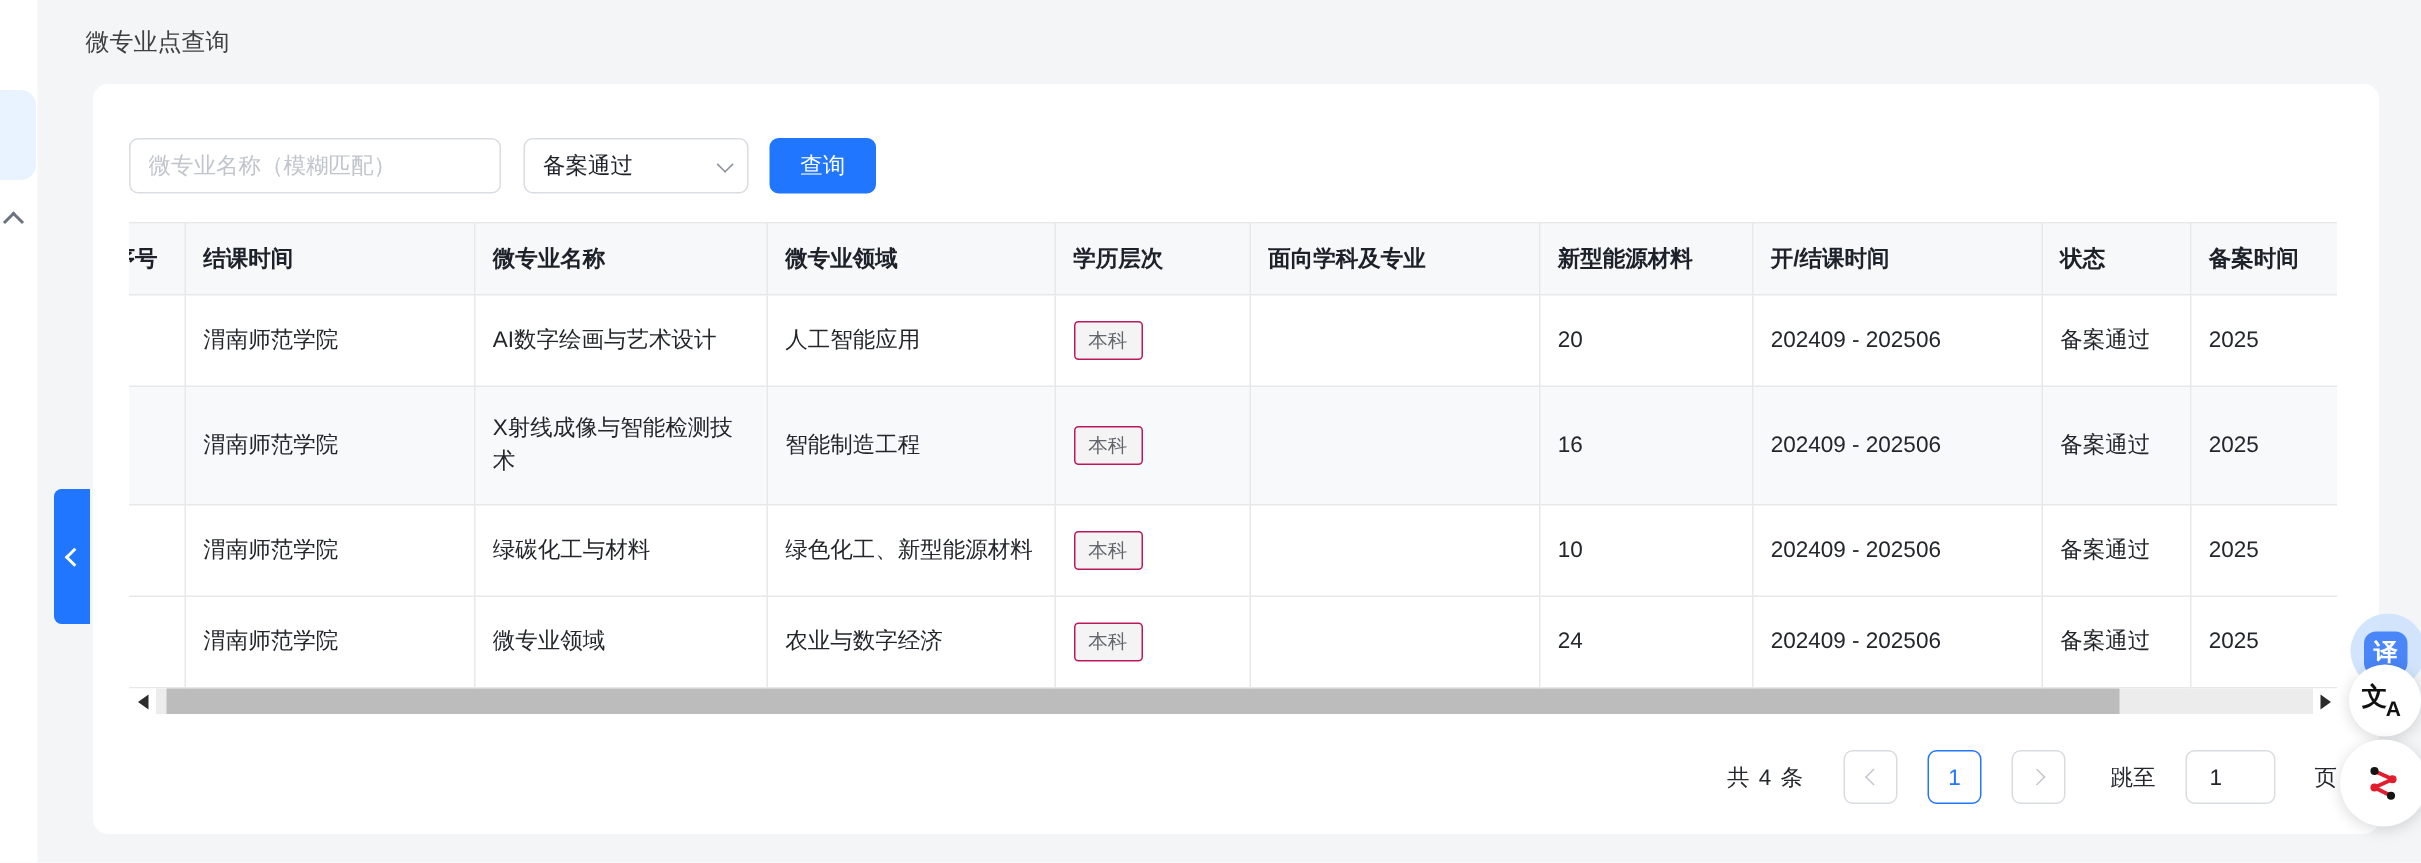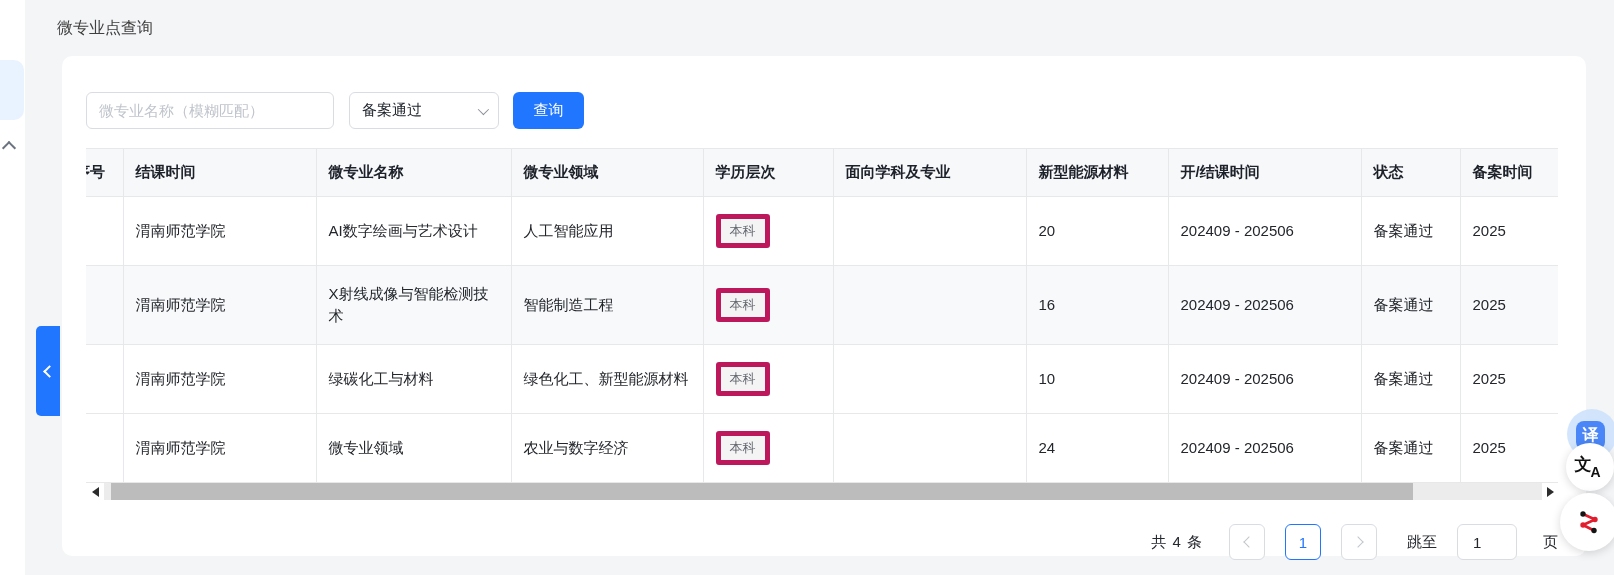--- a/index.html
+++ b/index.html
@@ -30,21 +30,21 @@
   .btn-primary{height:37px;width:71px;margin-left:14px;background:#2176ff;color:#fff;border:none;border-radius:6px;font-size:15px;cursor:pointer;font-family:inherit;}
   
   .table-clip{margin-top:19px;width:1472px;overflow:hidden;}
   table{border-collapse:collapse;table-layout:fixed;width:1547px;margin-left:-23px;}
   th,td{border-right:1px solid #e7e8ea;border-bottom:1px solid #e7e8ea;box-sizing:border-box;font-size:15px;text-align:left;vertical-align:middle;word-break:break-all;}
   thead th{background:#f7f8fa;border-top:1px solid #e7e8ea;font-weight:700;color:#1d2129;padding:14px 12px;white-space:nowrap;overflow:hidden;}
   tbody td{padding:17px 12px;color:#23262b;line-height:1.45;white-space:nowrap;overflow:hidden;}
   td.wrap,th.wrap{white-space:normal;}
   th.c,td.c{text-align:left;}
   tr.hovered td{background:#f7f9fb;}
-  .tag{display:inline-block;padding:3px 9px;background:#f4f4f5;border:5px solid #be185d;border-radius:3px;font-size:13px;color:#62666d;line-height:1.4;}
+  .tag{display:inline-block;padding:3px 9px;background:#f4f4f5;border:1px solid #be185d;border-radius:3px;font-size:13px;color:#62666d;line-height:1.4;}
   
   .hscroll{display:flex;align-items:center;height:17px;width:1472px;}
   .arr{width:0;height:0;border-style:solid;}
   .arr-left{border-width:5px 7px 5px 0;border-color:transparent #2c2c2c transparent transparent;margin:0 5px 0 6px;}
   .arr-right{border-width:5px 0 5px 7px;border-color:transparent transparent transparent #2c2c2c;margin:0 4px 0 5px;}
   .track{flex:1;height:17px;background:#ececec;position:relative;}
   .thumb{position:absolute;left:0.5%;top:0;height:17px;width:90.5%;background:#bcbcbc;}
   
   .pagination{display:flex;align-items:center;justify-content:flex-end;margin-top:24px;gap:20px;font-size:15px;color:#25282e;}
   .total{margin-right:6px;letter-spacing:1px;}

